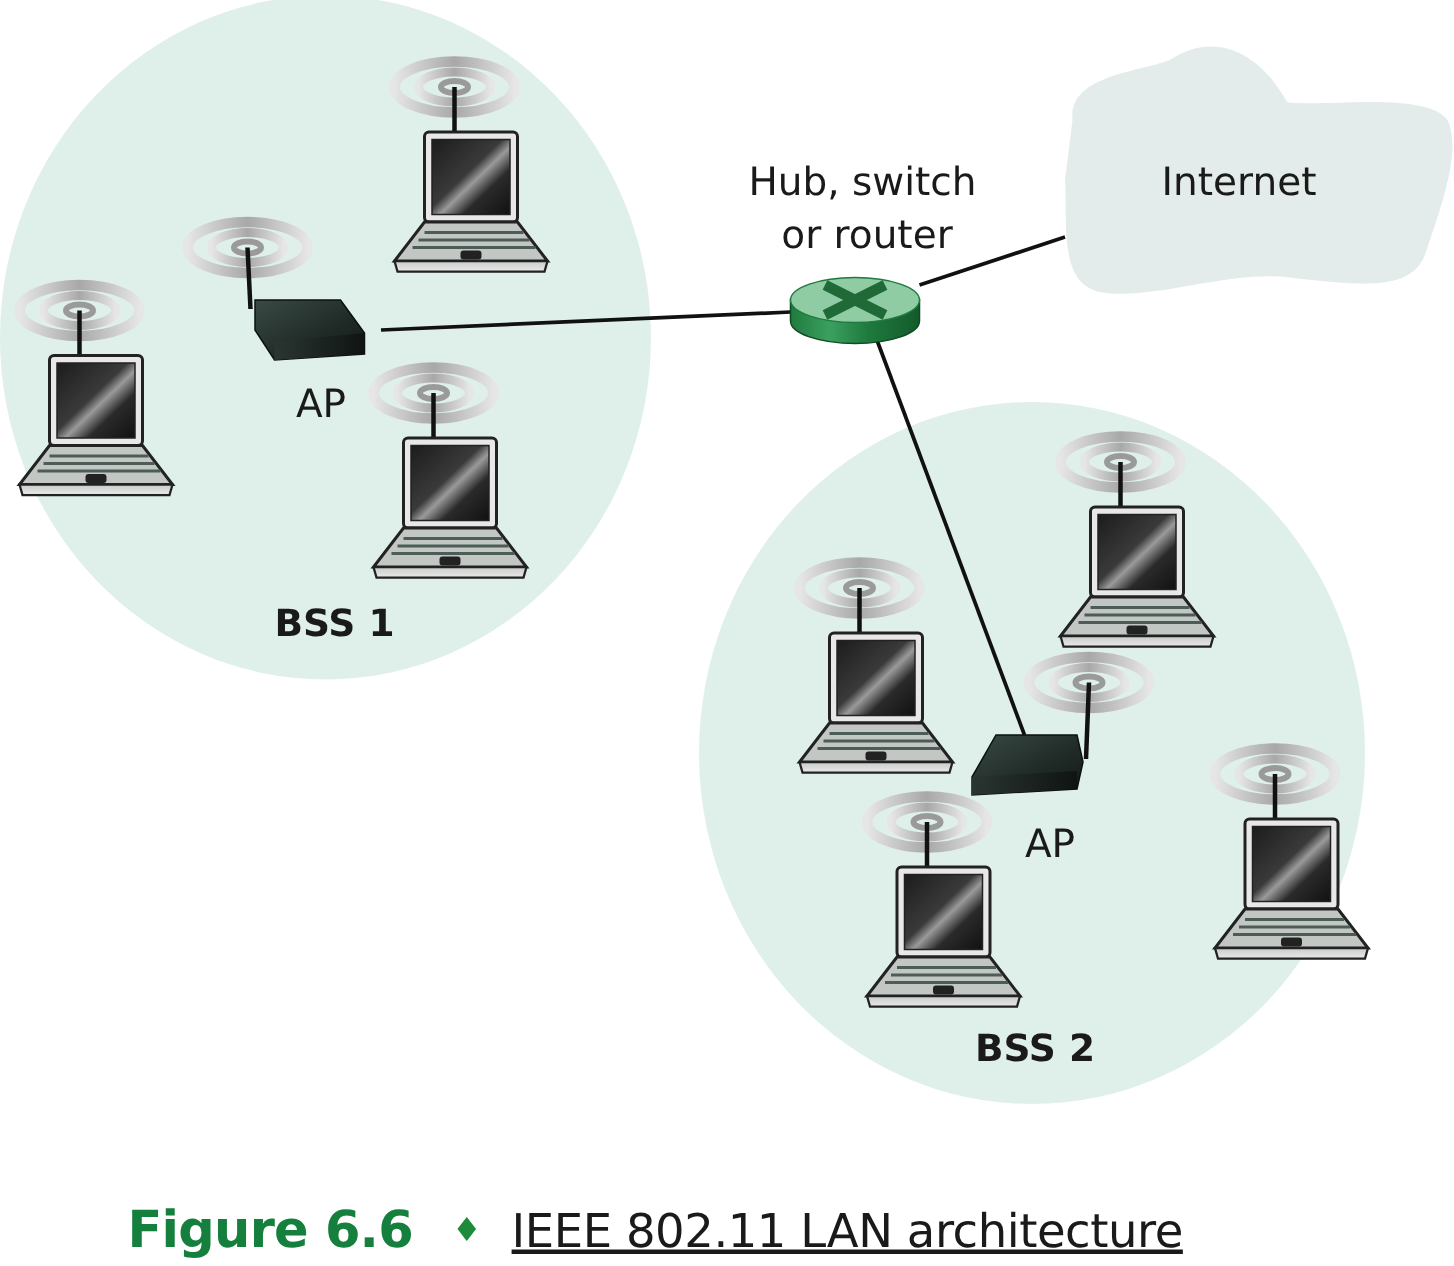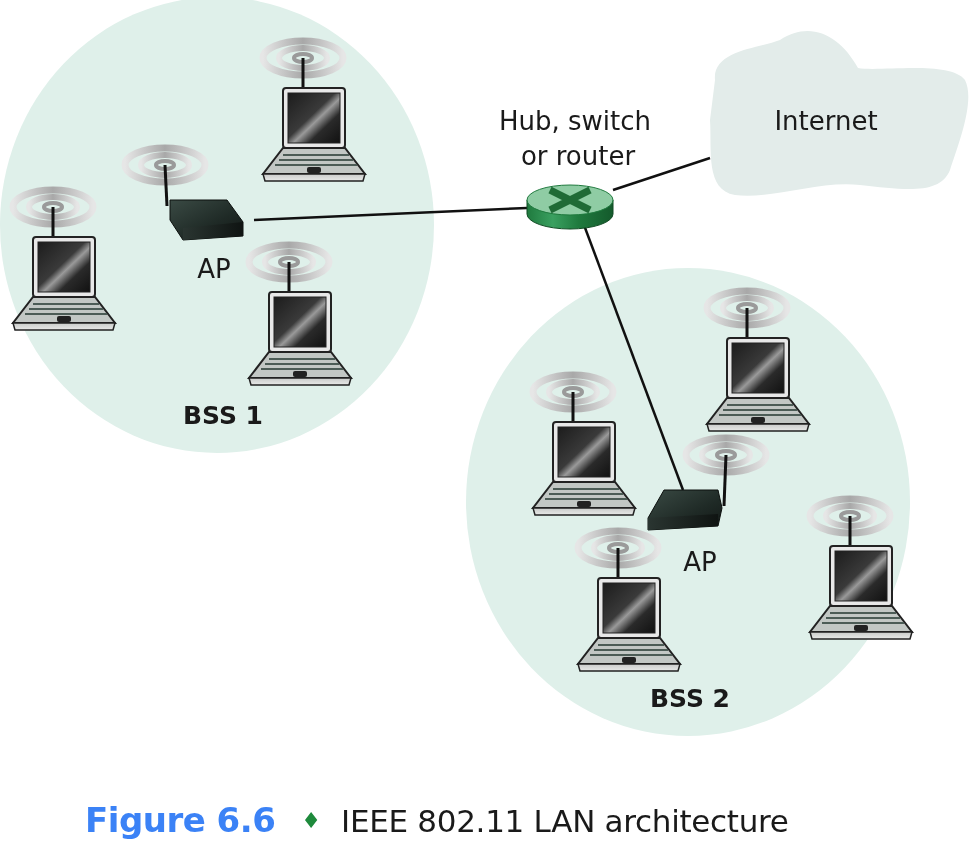--- a/index.html
+++ b/index.html
@@ -1,23 +1,23 @@
 <!DOCTYPE html>
 <html><head>
   <meta charset="utf-8">
   <style>
     html, body { margin: 0; padding: 0; background: #ffffff; }
     body { width: 969px; height: 844px; position: relative; overflow: hidden; font-family: "DejaVu Sans", sans-serif; }
     #stage { position: absolute; left: 0; top: 0; width: 969px; height: 844px; }
     .lbl { font-family: "DejaVu Sans", sans-serif; fill: #1a1a1a; }
     .lbl-bold { font-family: "DejaVu Sans", sans-serif; font-weight: bold; fill: #1a1a1a; }
     .caption { position: absolute; left: 85px; top: 800px; height: 50px; white-space: nowrap; }
-    .cap-fig { font-family: "DejaVu Sans", sans-serif; font-weight: bold; color: #3b82f6; font-size: 34px; letter-spacing: -0.5px; }
+    .cap-fig { font-family: "DejaVu Sans", sans-serif; font-weight: bold; color: #15803d; font-size: 34px; letter-spacing: -0.5px; }
     .cap-diamond { color: #1e8a3c; font-size: 22px; margin: 0 20px 0 26px; position: relative; top: -4px; }
-    .cap-text { font-family: "DejaVu Sans", sans-serif; color: #1a1a1a; font-size: 31px; font-weight: normal; letter-spacing: -0.3px; }
+    .cap-text { font-family: "DejaVu Sans", sans-serif; color: #1a1a1a; font-size: 31px; font-weight: normal; letter-spacing: -0.3px; text-decoration: underline; }
   </style>
 </head>
 <body>
 
 <svg id="stage" viewBox="0 0 969 844" xmlns="http://www.w3.org/2000/svg">
   <defs>
     <linearGradient id="screenGrad" x1="0" y1="0" x2="1" y2="1">
       <stop offset="0" stop-color="#1c1c1c"></stop>
       <stop offset="0.45" stop-color="#3a3a3a"></stop>
       <stop offset="0.55" stop-color="#9a9a9a"></stop>

